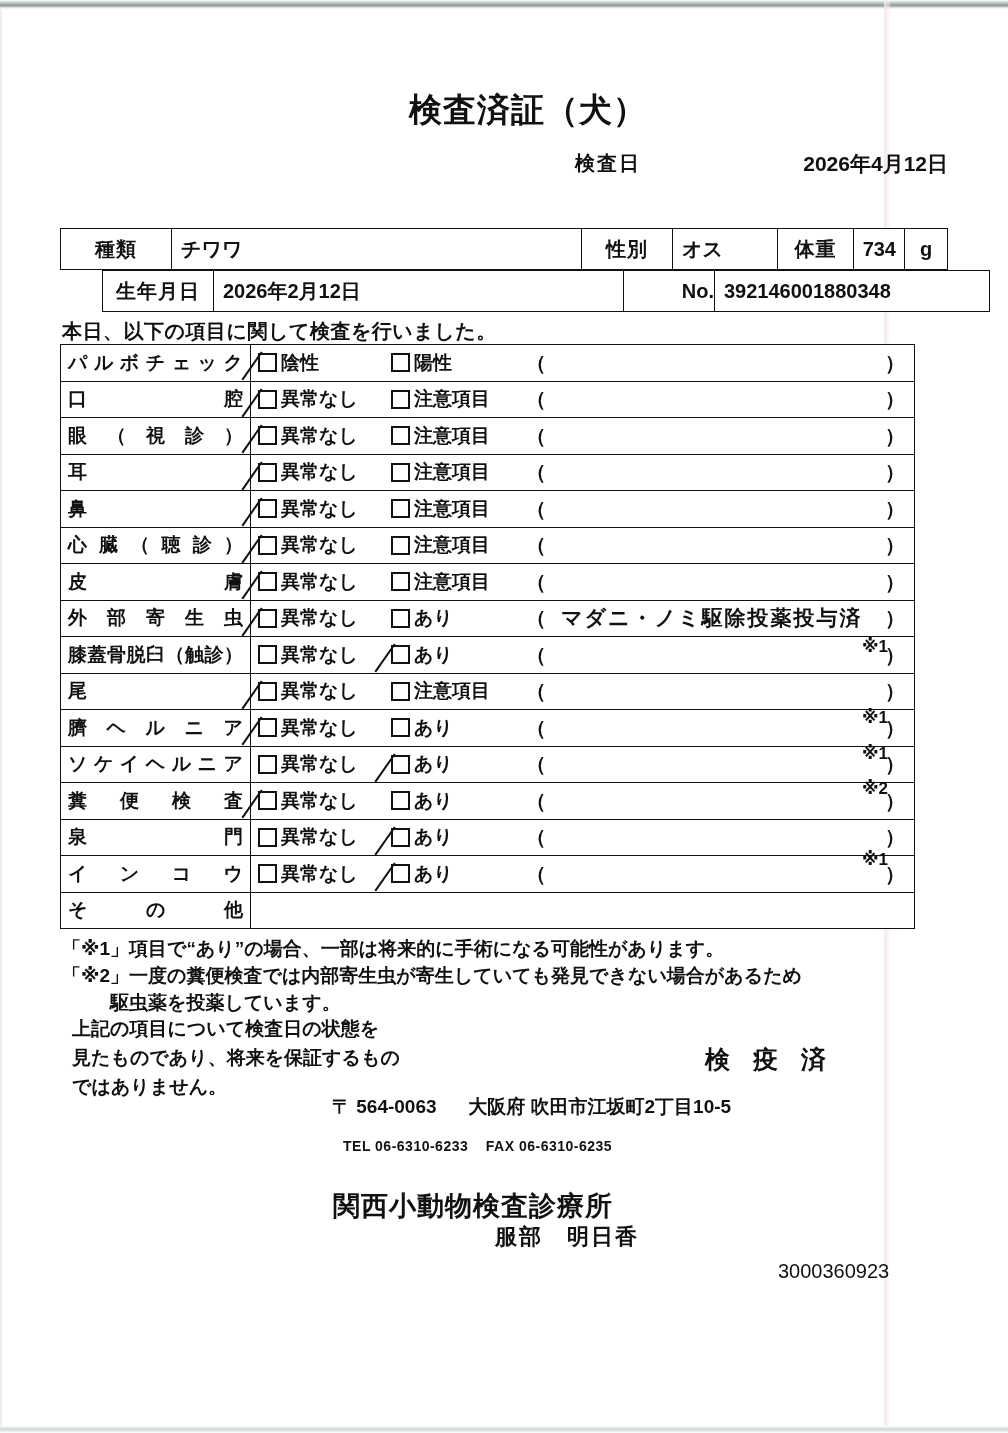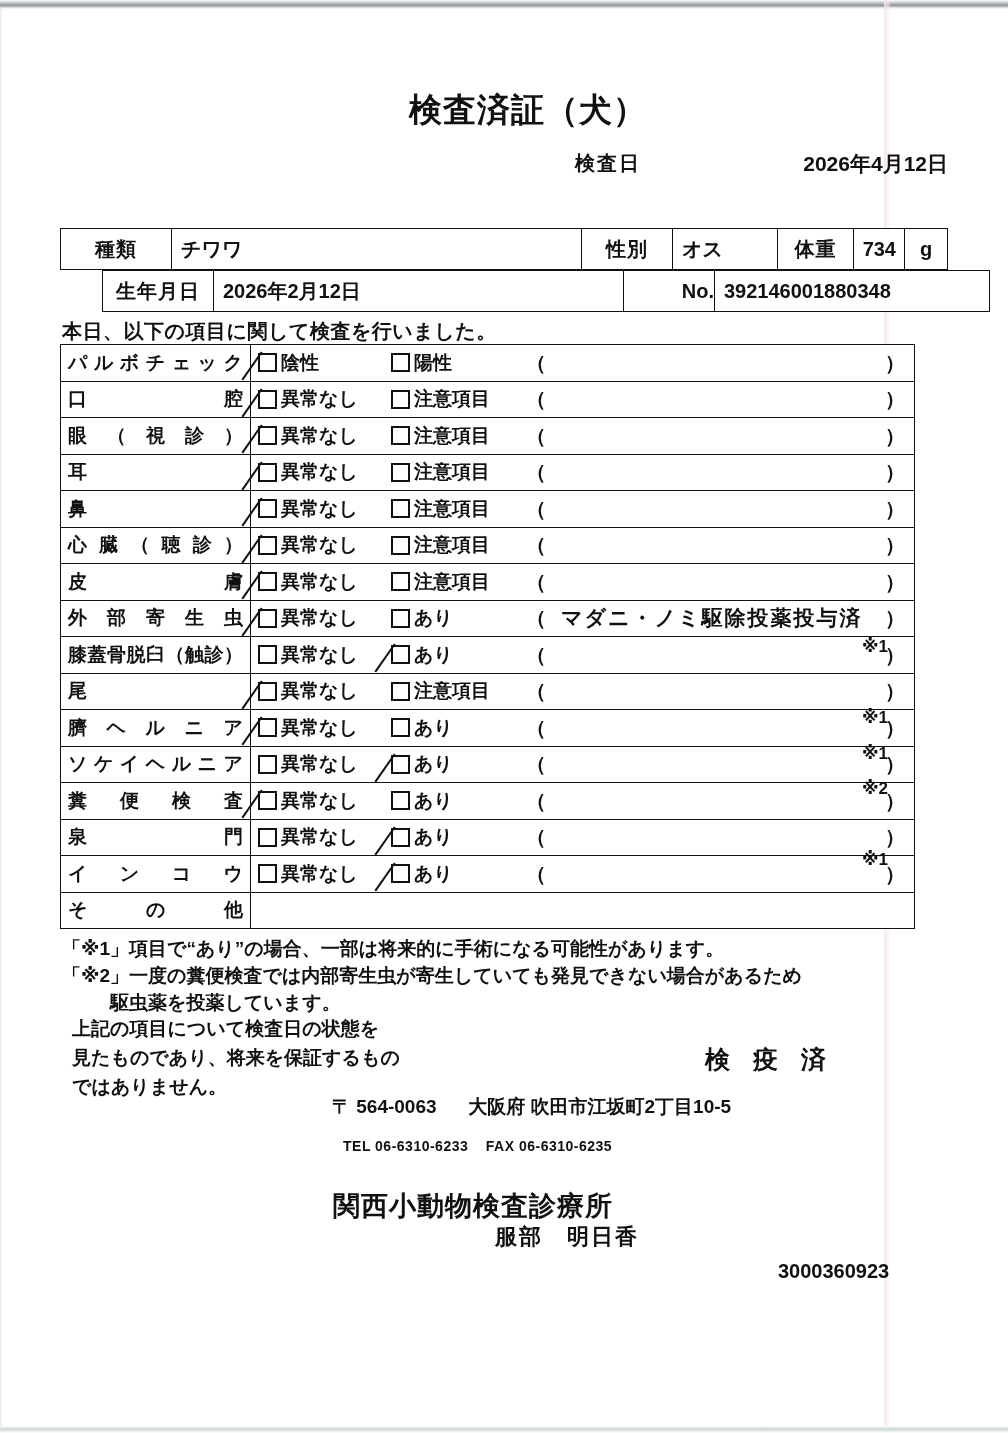--- a/index.html
+++ b/index.html
@@ -76,21 +76,21 @@
   #footnotes .indent{padding-left:48px;display:block;}
 
   #disclaimer{position:absolute;left:72px;top:1016px;font-size:19px;font-weight:700;line-height:29px;font-family:Liberation Mono, monospace;}
 
   #quarantine-stamp{position:absolute;left:705px;top:1043px;font-size:25px;font-weight:700;letter-spacing:8px;}
 
   #clinic-address{position:absolute;left:332px;top:1094px;font-size:19px;font-weight:700;}
   #clinic-tel{position:absolute;left:337px;top:1138px;font-size:14px;font-weight:700;letter-spacing:0.5px;margin-left:6px;}
   #clinic-name{position:absolute;left:333px;top:1188px;font-size:27px;font-weight:700;letter-spacing:1px;}
   #vet-name{position:absolute;left:463px;top:1222px;font-size:22px;font-weight:700;letter-spacing:2px;margin-left:32px;}
-  #serial-number{position:absolute;left:778px;top:1260px;font-size:20px;font-weight:700;}
+  #serial-number{position:absolute;left:778px;top:1260px;font-size:20px;font-weight:400;}
 </style>
 </head>
 <body>
 
 <div id="scan-top-edge"></div>
 <div id="scan-left-edge"></div>
 <div id="scan-right-band"></div>
 <div id="scan-bottom-edge"></div>
 
 <div id="page">

